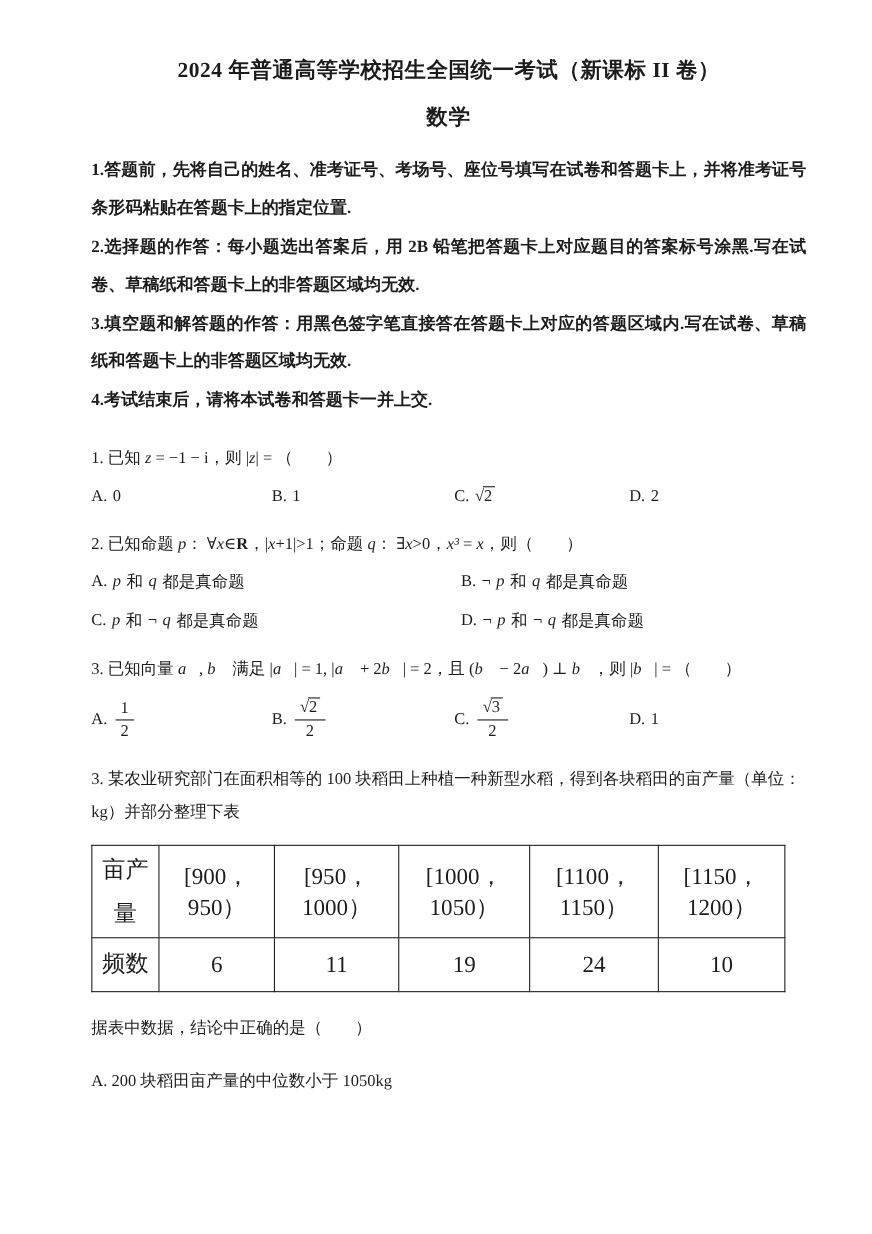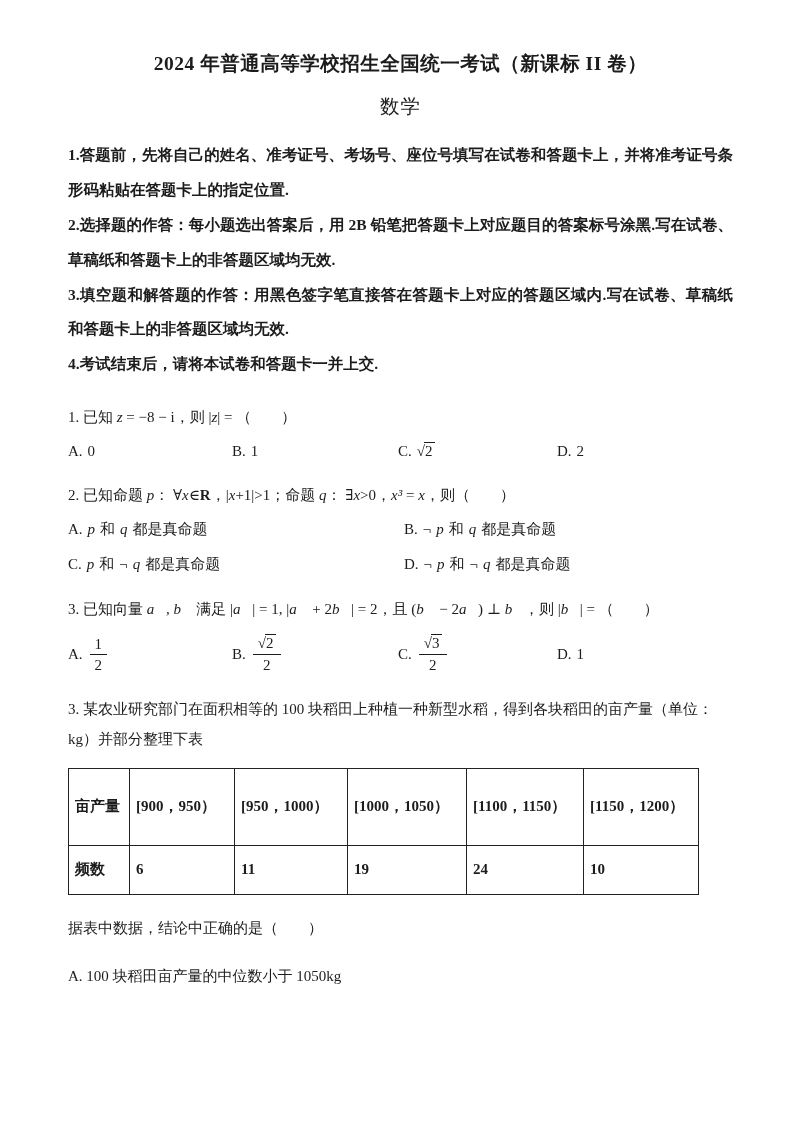--- a/index.html
+++ b/index.html
@@ -2,28 +2,28 @@
 <html><head>
 <meta charset="utf-8">
 <style>
   html,body { margin:0; padding:0; background:#ffffff; }
   body {
     width:793px; height:1122px; overflow:hidden;
     font-family:"Liberation Serif","DejaVu Serif",serif;
     color:#1c1c1c;
     -webkit-font-smoothing:antialiased;
   }
-  .page { padding:50px 60px 0 68px; box-sizing:border-box; }
+  .page { padding:50px 60px 0 68px; box-sizing:border-box;margin-left:15px; }
 
   .title {
     font-size:19.5px; font-weight:bold; text-align:center;
     margin:0 0 16px 0; letter-spacing:0.5px;
   }
   .subtitle {
-    font-size:19.5px; font-weight:normal; text-align:center;
+    font-size:19.5px; font-weight:bold; text-align:center;
     margin:0 0 18px 0; letter-spacing:1px;
   }
   .paper-info { font-size:15.5px; font-weight:bold; margin:0; line-height:2.0; }
   .notice-heading { font-size:15.5px; font-weight:bold; margin:0; line-height:2.0; }
   .notices p { font-size:15.5px; font-weight:bold; margin:0; line-height:2.25; text-align:justify; }
   .section-heading { font-size:15.5px; font-weight:bold; margin:4px 0 0 0; line-height:2.1; text-align:justify; }
 
   .question { margin-top:20px; }
   .stem { font-size:15px; line-height:2.0; }
   .options { margin-top:10px; font-size:15px; }
@@ -45,22 +45,22 @@
   }
   .frac {
     display:inline-flex; flex-direction:column; align-items:center;
     vertical-align:middle; line-height:1.2; margin:0 2px; font-style:normal;
   }
   .frac .num { border-bottom:1.4px solid #1c1c1c; padding:0 5px 1px 5px; }
   .frac .den { padding-top:1px; }
 
   .q4-table { border-collapse:collapse; margin:14px 0 0 0; }
   .q4-table td, .q4-table th {
-    border:1.6px solid #222; text-align:left; vertical-align:middle;
-    font-size:15px; font-weight:bold; padding:2px 6px;
+    border:1.6px solid #222; text-align:center; vertical-align:middle;
+    font-size:21px; font-weight:normal; padding:2px 6px;
   }
   .q4-table .hdr-row td, .q4-table .hdr-row th { height:72px; }
   .q4-table .freq-row td, .q4-table .freq-row th { height:44px; }
   .q4-table .label-col { width:48px; line-height:1.9; }
   .q4-table .c1 { width:92px; } .q4-table .c2 { width:100px; }
   .q4-table .c3 { width:106px; } .q4-table .c4 { width:104px; }
   .q4-table .c5 { width:102px; }
 
   .after-table { font-size:15px; margin:18px 0 0 0; line-height:2.0; }
   .option-a4 { font-size:15px; margin:18px 0 0 0; line-height:2.0; }
@@ -77,21 +77,21 @@
   <div class="notices">
     <p>1.答题前，先将自己的姓名、准考证号、考场号、座位号填写在试卷和答题卡上，并将准考证号条形码粘贴在答题卡上的指定位置.</p>
     <p>2.选择题的作答：每小题选出答案后，用 2B 铅笔把答题卡上对应题目的答案标号涂黑.写在试卷、草稿纸和答题卡上的非答题区域均无效.</p>
     <p>3.填空题和解答题的作答：用黑色签字笔直接答在答题卡上对应的答题区域内.写在试卷、草稿纸和答题卡上的非答题区域均无效.</p>
     <p>4.考试结束后，请将本试卷和答题卡一并上交.</p>
   </div>
 
 
   <div id="questions">
       <div class="question">
-        <div class="stem"><span class="t">1. 已知 </span><span class="mi">z</span><span class="m"> = −8 − i</span><span class="t">，则 </span><span class="m">|</span><span class="mi">z</span><span class="m">| = </span><span class="t">（　　）</span></div>
+        <div class="stem"><span class="t">1. 已知 </span><span class="mi">z</span><span class="m"> = −1 − i</span><span class="t">，则 </span><span class="m">|</span><span class="mi">z</span><span class="m">| = </span><span class="t">（　　）</span></div>
         <div class="options cols-4">
           <span class="option">
             <span class="olabel">A.</span>
             <span class="m">0</span>
           </span>
           <span class="option">
             <span class="olabel">B.</span>
             <span class="m">1</span>
           </span>
           <span class="option">
@@ -191,15 +191,15 @@
       <td class="c1">6</td>
           <td class="c2">11</td>
           <td class="c3">19</td>
           <td class="c4">24</td>
           <td class="c5">10</td>
         </tr>
     </tbody>
   </table>
 
   <p class="after-table">据表中数据，结论中正确的是（　　）</p>
-  <p class="option-a4">A. 100 块稻田亩产量的中位数小于 1050kg</p>
+  <p class="option-a4">A. 200 块稻田亩产量的中位数小于 1050kg</p>
 
 </div>
 
 </body></html>

